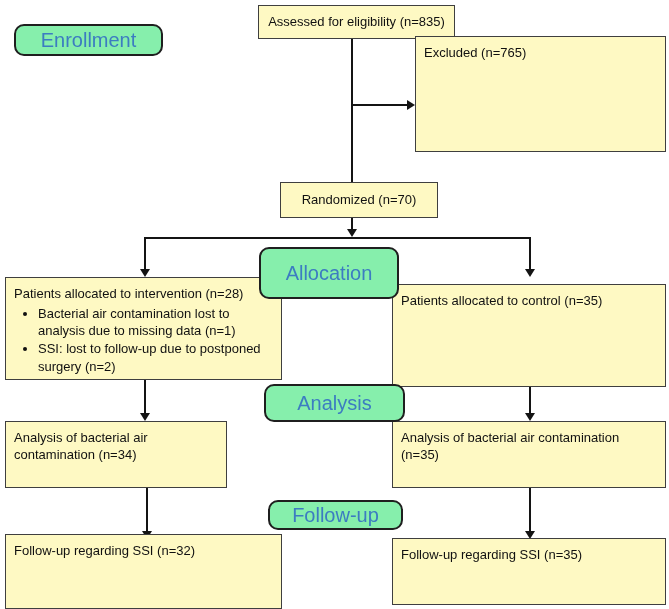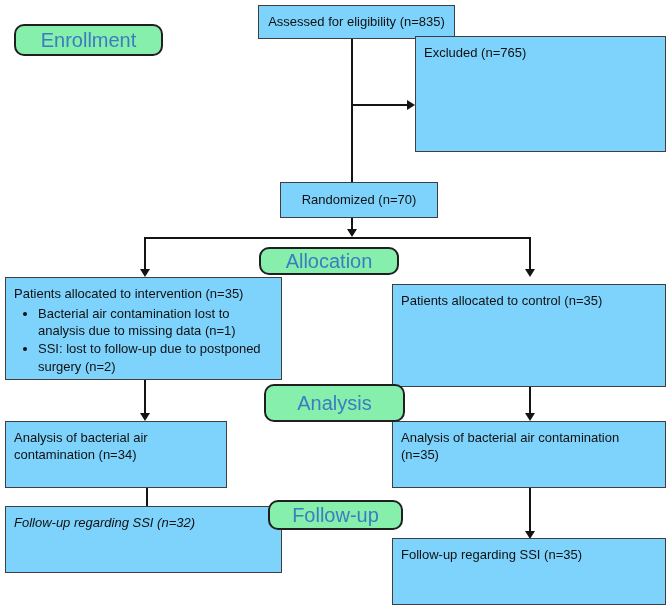--- a/index.html
+++ b/index.html
@@ -6,21 +6,21 @@
   #canvas{
     position:relative;
     width:669px;height:609px;
     background:#ffffff;
     font-family:"Liberation Sans","DejaVu Sans",sans-serif;
     color:#111;
     overflow:hidden;
   }
   .box{
     position:absolute;
-    background:#7dd3fc;
+    background:#fef9c3;
     border:1.5px solid #3f3f3f;
     box-sizing:border-box;
     font-size:13px;
     line-height:1.32;
   }
   .box.center{
     display:flex;align-items:center;justify-content:center;
     text-align:center;
   }
   .box.toptext{padding:7px 8px;}
@@ -57,21 +57,21 @@
     border-left:8px solid #141414;
   }
 </style>
 </head>
 <body>
 
 <div id="canvas">
 
   <div class="stage-label" style="left:14px;top:24px;width:149px;height:32px;">Enrollment</div>
 
-  <div class="stage-label" style="left:259px;top:247px;width:140px;height:28px;">Allocation</div>
+  <div class="stage-label" style="left:259px;top:247px;width:140px;height:52px;">Allocation</div>
 
   <div class="stage-label" style="left:264px;top:384px;width:141px;height:38px;">Analysis</div>
 
   <div class="stage-label" style="left:268px;top:500px;width:135px;height:30px;">Follow-up</div>
 
   <div class="vline" style="left:351px;top:39px;height:144px;"></div>
   <div class="hline" style="left:352px;top:104px;width:56px;"></div>
   <div class="arrow-right" style="left:407px;top:100px;"></div>
 
   <div class="vline" style="left:351px;top:213px;height:18px;"></div>
@@ -95,40 +95,40 @@
 
   <div class="box center" style="left:258px;top:5px;width:197px;height:34px;">Assessed for eligibility (n=835)</div>
 
   <div class="box toptext" style="left:415px;top:36px;width:251px;height:116px;">
     <p class="title">Excluded (n=765)</p>
   </div>
 
   <div class="box center" style="left:280px;top:182px;width:158px;height:36px;">Randomized (n=70)</div>
 
   <div class="box toptext" style="left:5px;top:277px;width:277px;height:103px;">
-    <p class="title">Patients allocated to intervention (n=35)</p>
+    <p class="title">Patients allocated to intervention (n=28)</p>
     <ul>
         <li>Bacterial air contamination lost to analysis due to missing data (n=1)</li>
         <li>SSI: lost to follow-up due to postponed surgery (n=2)</li>
       </ul>
   </div>
 
   <div class="box toptext" style="left:392px;top:277px;width:274px;height:103px;margin-top:7px;">
     <p class="title">Patients allocated to control (n=35)</p>
   </div>
 
   <div class="box toptext" style="left:5px;top:421px;width:222px;height:67px;">
     <p class="title">Analysis of bacterial air contamination (n=34)</p>
   </div>
 
   <div class="box toptext" style="left:392px;top:421px;width:274px;height:67px;">
     <p class="title">Analysis of bacterial air contamination (n=35)</p>
   </div>
 
-  <div class="box toptext" style="left:5px;top:506px;width:277px;height:67px;font-style:italic;">
+  <div class="box toptext" style="left:5px;top:534px;width:277px;height:75px;">
     <p class="title">Follow-up regarding SSI (n=32)</p>
   </div>
 
   <div class="box toptext" style="left:392px;top:538px;width:274px;height:67px;">
     <p class="title">Follow-up regarding SSI (n=35)</p>
   </div>
 
 </div>
 
 </body></html>

